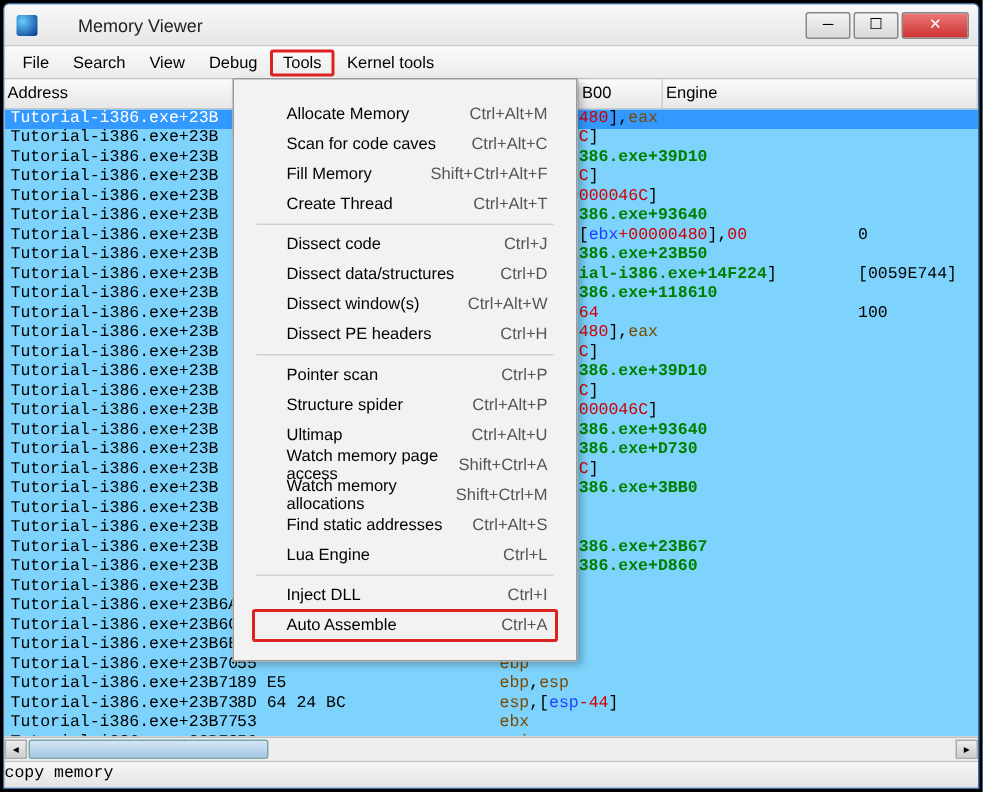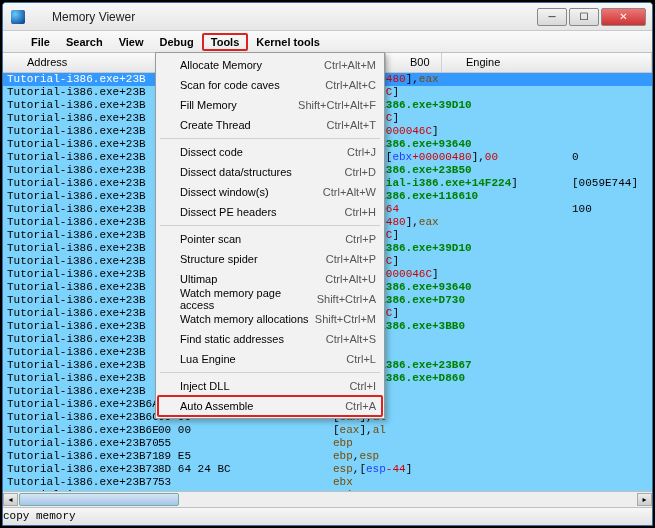--- a/index.html
+++ b/index.html
@@ -3,40 +3,40 @@
 <meta charset="utf-8">
 <style>
   * { box-sizing: border-box; margin: 0; padding: 0; }
   body { font-family: "Segoe UI", Tahoma, sans-serif; font-size: 11px; background: #000; width: 655px; height: 528px; overflow: hidden; position: relative; }
   .wrap { position: absolute; top: 2px; left: 2px; right: 2px; bottom: 2px; background: #fff; border: 1px solid #3a6ea5; border-radius: 4px 4px 0 0; overflow: hidden; display: flex; flex-direction: column; }
   .titlebar { height: 28px; background: linear-gradient(#f8f8f8,#e6e6e6); border-bottom: 1px solid #c9c9c9; display: flex; align-items: center; padding-left: 8px; gap: 21px; }
   .titlebar .title { font-size: 12px; color: #222; flex: 1; }
   .wbtns { display: flex; }
   .wbtn { width: 30px; height: 18px; margin-right: 2px; border: 1px solid #888; border-radius: 2px; background: linear-gradient(#f4f4f4,#d8d8d8); font-size: 10px; line-height: 15px; text-align: center; }
   .wbtn.close { background: linear-gradient(#e77,#c33); color: #fff; width: 45px; margin-right: 6px; }
-  .menubar { height: 22px; background: linear-gradient(#fafafa,#ececec); border-bottom: 1px solid #c0c0c0; display: flex; align-items: center; padding-left: 20px; font-size: 11px; font-weight: bold; }
+  .menubar { height: 22px; background: linear-gradient(#fafafa,#ececec); border-bottom: 1px solid #c0c0c0; display: flex; align-items: center; padding-left: 4px; font-size: 11px; }
   .menubar span { padding: 3px 8px; cursor: default; }
   .menubar span.hl { border: 2px solid #d22; border-radius: 2px; padding: 1px 7px; }
   .headers { display: flex; height: 20px; background: linear-gradient(#fbfbfb,#e7e7e7); border-bottom: 1px solid #c8c8c8; font-size: 11px; line-height: 19px; }
-  .headers div { border-right: 1px solid #d0d0d0; padding-left: 24px; overflow: hidden; white-space: nowrap; }
+  .headers div { border-right: 1px solid #d0d0d0; padding-left: 2px; overflow: hidden; white-space: nowrap; }
   .content { flex: 1; position: relative; overflow: hidden; background: #7dd3fc; font-family: "Courier New", monospace; font-size: 11px; line-height: 13px; white-space: pre; }
   .row { display: flex; height: 13px; }
   .row.sel { background: #3399ff; color: #fff; }
   .addr { width: 155px; color: #000; overflow: hidden; padding-left: 4px; }
   .row.sel .addr { color: #fff; }
   .bytes { width: 120px; color: #000; overflow: hidden; }
   .opc { width: 55px; color: #000; overflow: hidden; margin-top: 32px; }
   .opd { flex: 1; overflow: hidden; }
   .extra { width: 80px; text-align: left; color: #000; padding-right: 6px; }
   .c-red { color: #d00000; }
   .c-green { color: #008000; font-weight: bold; }
   .c-lblue { color: #2040ff; }
   .c-brown { color: #7a4a00; }
   .c-black { color: #000; }
-  .dropdown { position: absolute; top: 52px; left: 155px; width: 230px; background: #f2f2f2; border: 1px solid #9a9a9a; box-shadow: 3px 3px 5px rgba(0,0,0,.25); font-family: "Segoe UI", Tahoma, sans-serif; font-size: 11px; padding: 2px; z-index: 50; }
+  .dropdown { position: absolute; top: 52px; left: 155px; width: 230px; background: #f2f2f2; border: 1px solid #9a9a9a; box-shadow: 3px 3px 5px rgba(0,0,0,.25); font-family: "Segoe UI", Tahoma, sans-serif; font-size: 11px; padding: 13px; z-index: 50; }
   .dropdown .mi { display: flex; align-items: center; height: 20px; padding: 0 6px 0 22px; }
   .dropdown .mi .lbl { flex: 1; }
   .dropdown .mi .sc { color: #555; }
   .dropdown .sep { height: 1px; background: #d0d0d0; margin: 3px 2px; }
   .dropdown .mi.hl { position: relative; }
   .dropdown .mi.hl::after { content: ""; position: absolute; inset: -1px -1px; border: 2px solid #d22; border-radius: 2px; pointer-events: none; }
   .status { height: 18px; background: linear-gradient(#f7f7f7,#e3e3e3); border-top: 1px solid #c0c0c0; font-size: 11px; text-align: left; line-height: 17px; font-family: "Courier New", monospace; }
   .hscroll { height: 16px; background: #eee; border-top: 1px solid #c0c0c0; position: relative; }
   .hscroll .thumb { position: absolute; left: 16px; top: 1px; height: 13px; width: 160px; background: linear-gradient(#d5e5f5,#a6c6e6); border: 1px solid #7aa; border-radius: 2px; }
   .hscroll .ar { position: absolute; top: 1px; width: 15px; height: 13px; background: linear-gradient(#eee,#ccc); border:1px solid #aaa; font-size:8px; text-align:center; line-height:11px;}

